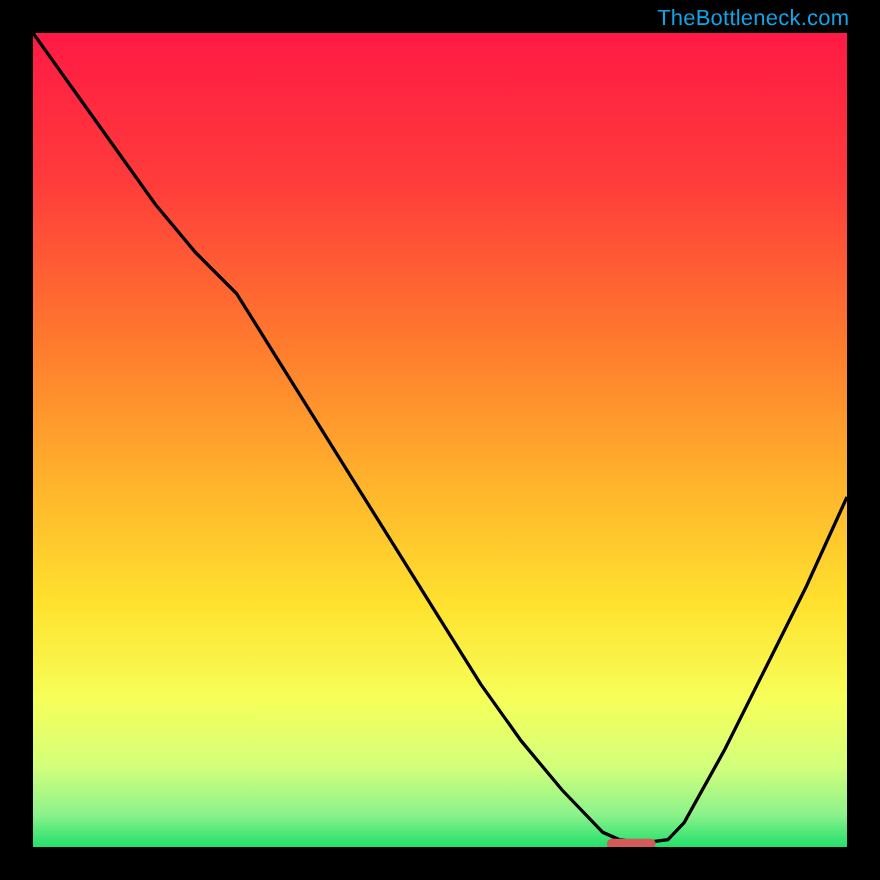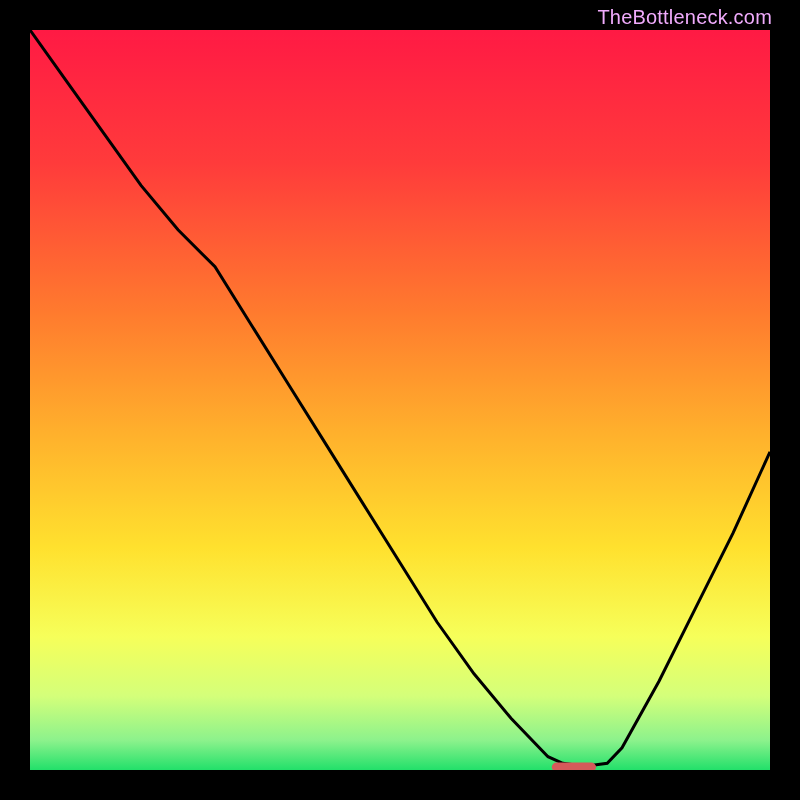--- a/index.html
+++ b/index.html
@@ -19,21 +19,21 @@
     height: 740px;
     background: #000;
   }
   .watermark {
     position: absolute;
     top: 6px;
     right: 28px;
     font-family: Arial, Helvetica, sans-serif;
     font-size: 20px;
     font-weight: 500;
-    color: #f0abfc;
+    color: #0ea5e9;
     letter-spacing: 0.2px;
     z-index: 10;
   }
   svg.plot {
     display: block;
     width: 100%;
     height: 100%;
   }
 </style>
 </head>

